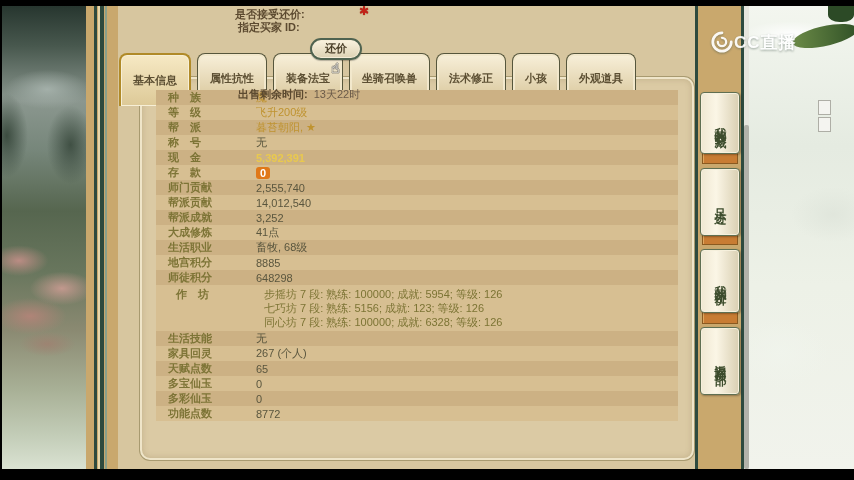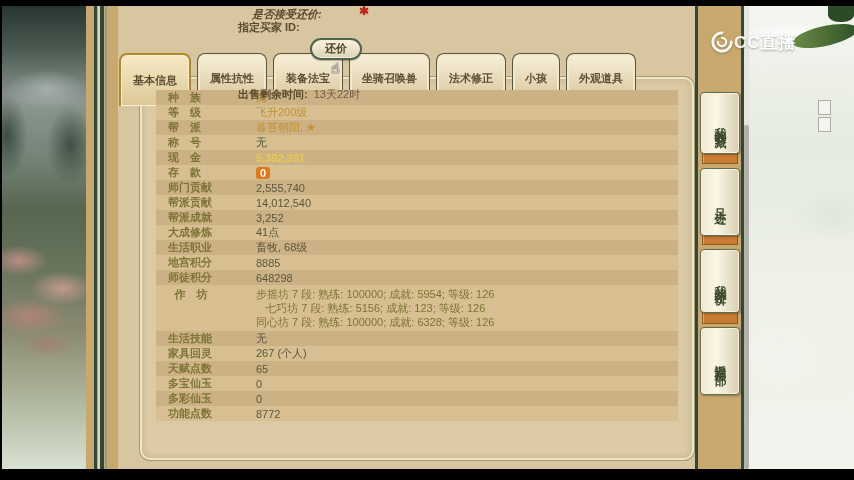--- a/index.html
+++ b/index.html
@@ -66,21 +66,21 @@
   
   .attr-table{position:absolute;left:156px;top:90px;width:522px;z-index:7;font-size:11px;}
   .attr-row{display:flex;align-items:center;height:15px;background:#d7bf92;gap:36px;}
   .attr-row:nth-child(odd){background:#ccb184;}
   .row-label{width:46px;padding-left:12px;color:#7d7436;font-weight:bold;flex:none;}
   .row-value{margin-left:6px;color:#5a563e;}
   .mod-gold  .row-value{color:#bf9330;}
   .mod-yellow .row-value{color:#e9c94e;font-weight:bold;}
   .mod-badge .row-value{background:#e07818;color:#fff;border-radius:3px;
                         padding:0 4px;line-height:12px;font-weight:bold;}
-  .mod-multi{height:auto;align-items:flex-start;padding:2px 0;text-align:center;}
+  .mod-multi{height:auto;align-items:flex-start;padding:2px 8px;}
   .mod-multi .row-value{white-space:pre-line;line-height:14px;color:#7c7434;}
 
   
   .side-tabs{position:absolute;left:0;top:0;width:100%;height:100%;}
   .side-tab{position:absolute;left:5px;width:38px;
       background:linear-gradient(90deg,#efe8d2,#fbf6e6 40%,#d9cfb2);
       border:1px solid #5f6f52;border-radius:4px;box-shadow:inset 0 0 0 1px #f6f0dc,1px 1px 2px rgba(0,0,0,.3);
       display:flex;align-items:center;justify-content:center;cursor:pointer;
       writing-mode:vertical-rl;text-orientation:upright;letter-spacing:3px;
       font-size:12px;font-weight:bold;color:#3c4c2c;}
@@ -126,21 +126,21 @@
 
   <div class="scene"></div>
 
   <div class="border-col left">
     <div class="stripe" style="left:8px;width:3px;background:#2e4a3e;"></div>
     <div class="stripe" style="left:12px;width:2px;background:#e6d6aa;"></div>
     <div class="stripe" style="left:14px;width:4px;background:#2e4a3e;"></div>
     <div class="stripe" style="left:19px;width:2px;background:#8aa08a;"></div>
   </div>
 
-  <div class="topline" style="left:252px;top:7px;font-style:italic;">
+  <div class="topline" style="left:235px;top:7px;">
     <span>是否接受还价:</span>
   </div>
   <div class="btn counter-btn">还价</div>
   <span class="red-star" style="left:359px;top:4px;">✱</span>
 
   <div class="topline" style="left:238px;top:20px;">
     <span>指定买家 ID:</span>
   </div>
   <div class="topline" style="left:238px;top:48px;margin-top:39px;">
     <span>出售剩余时间:</span>

